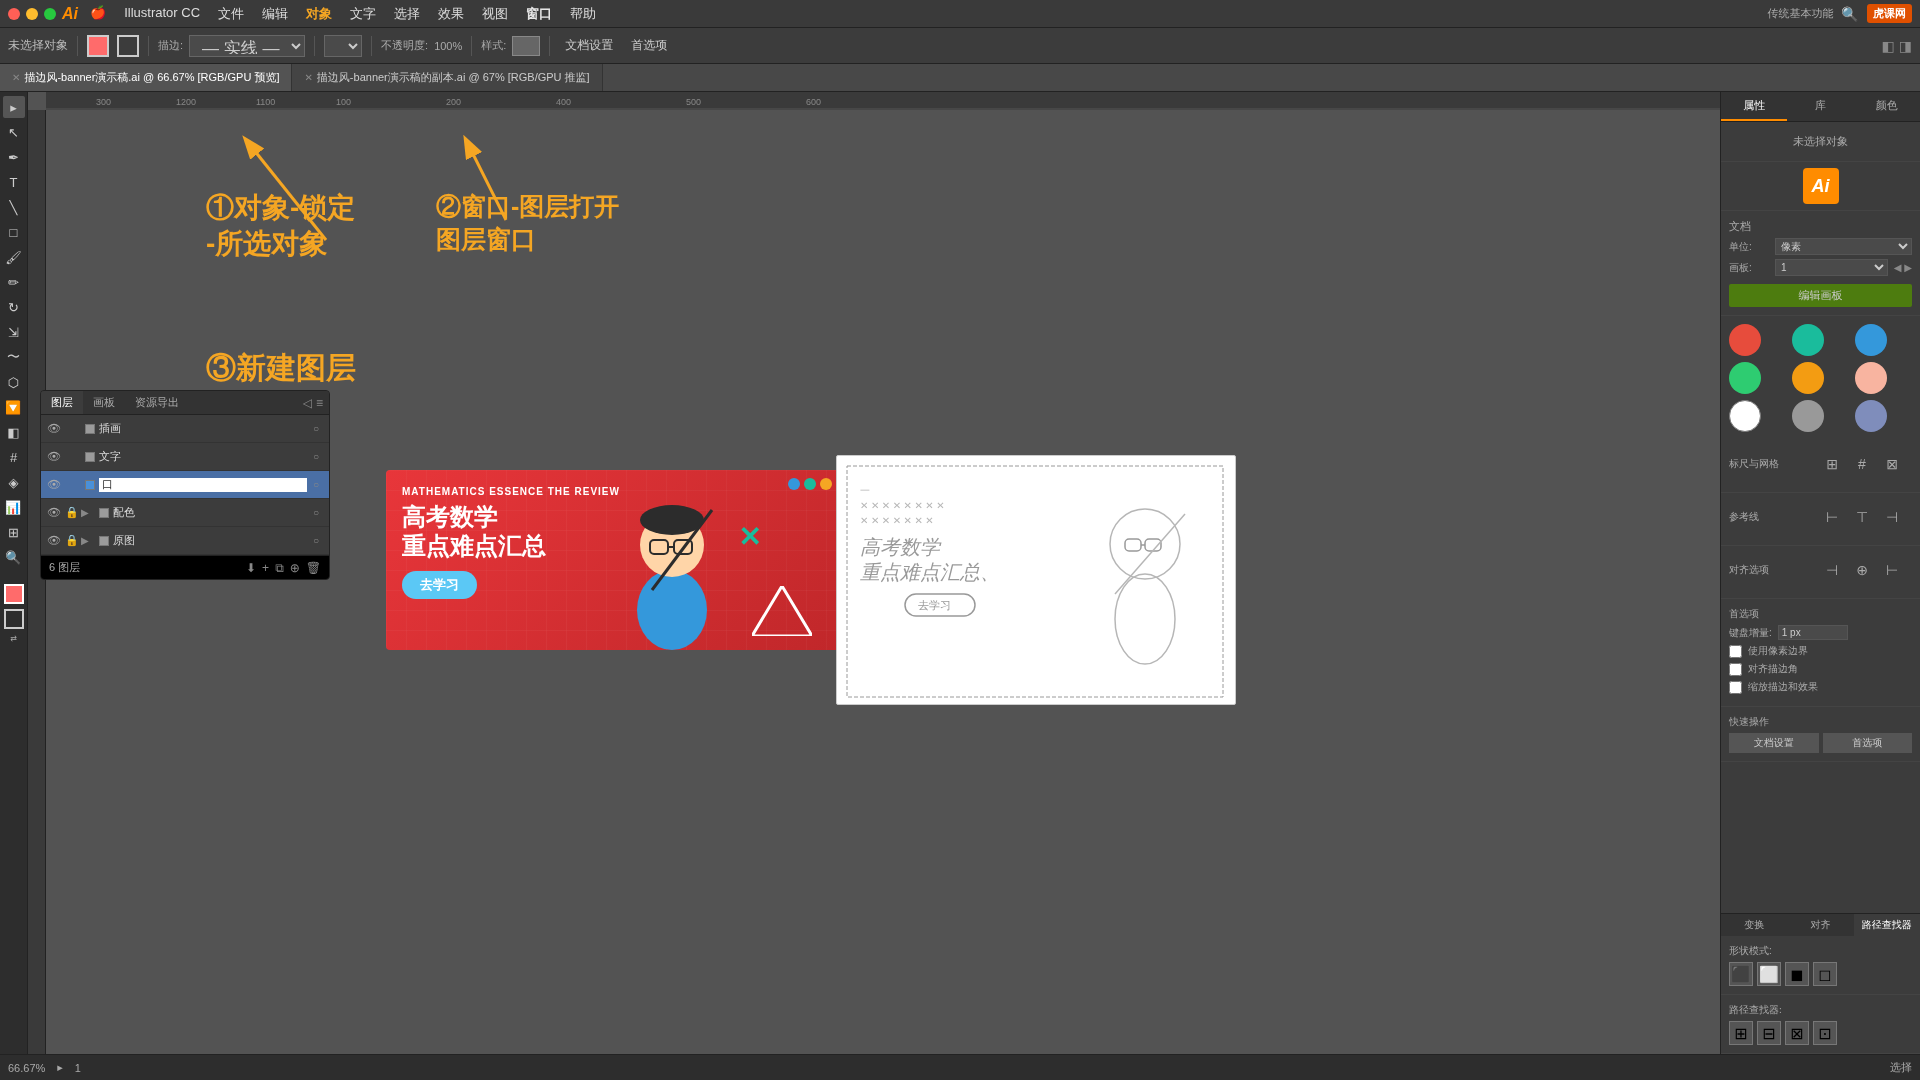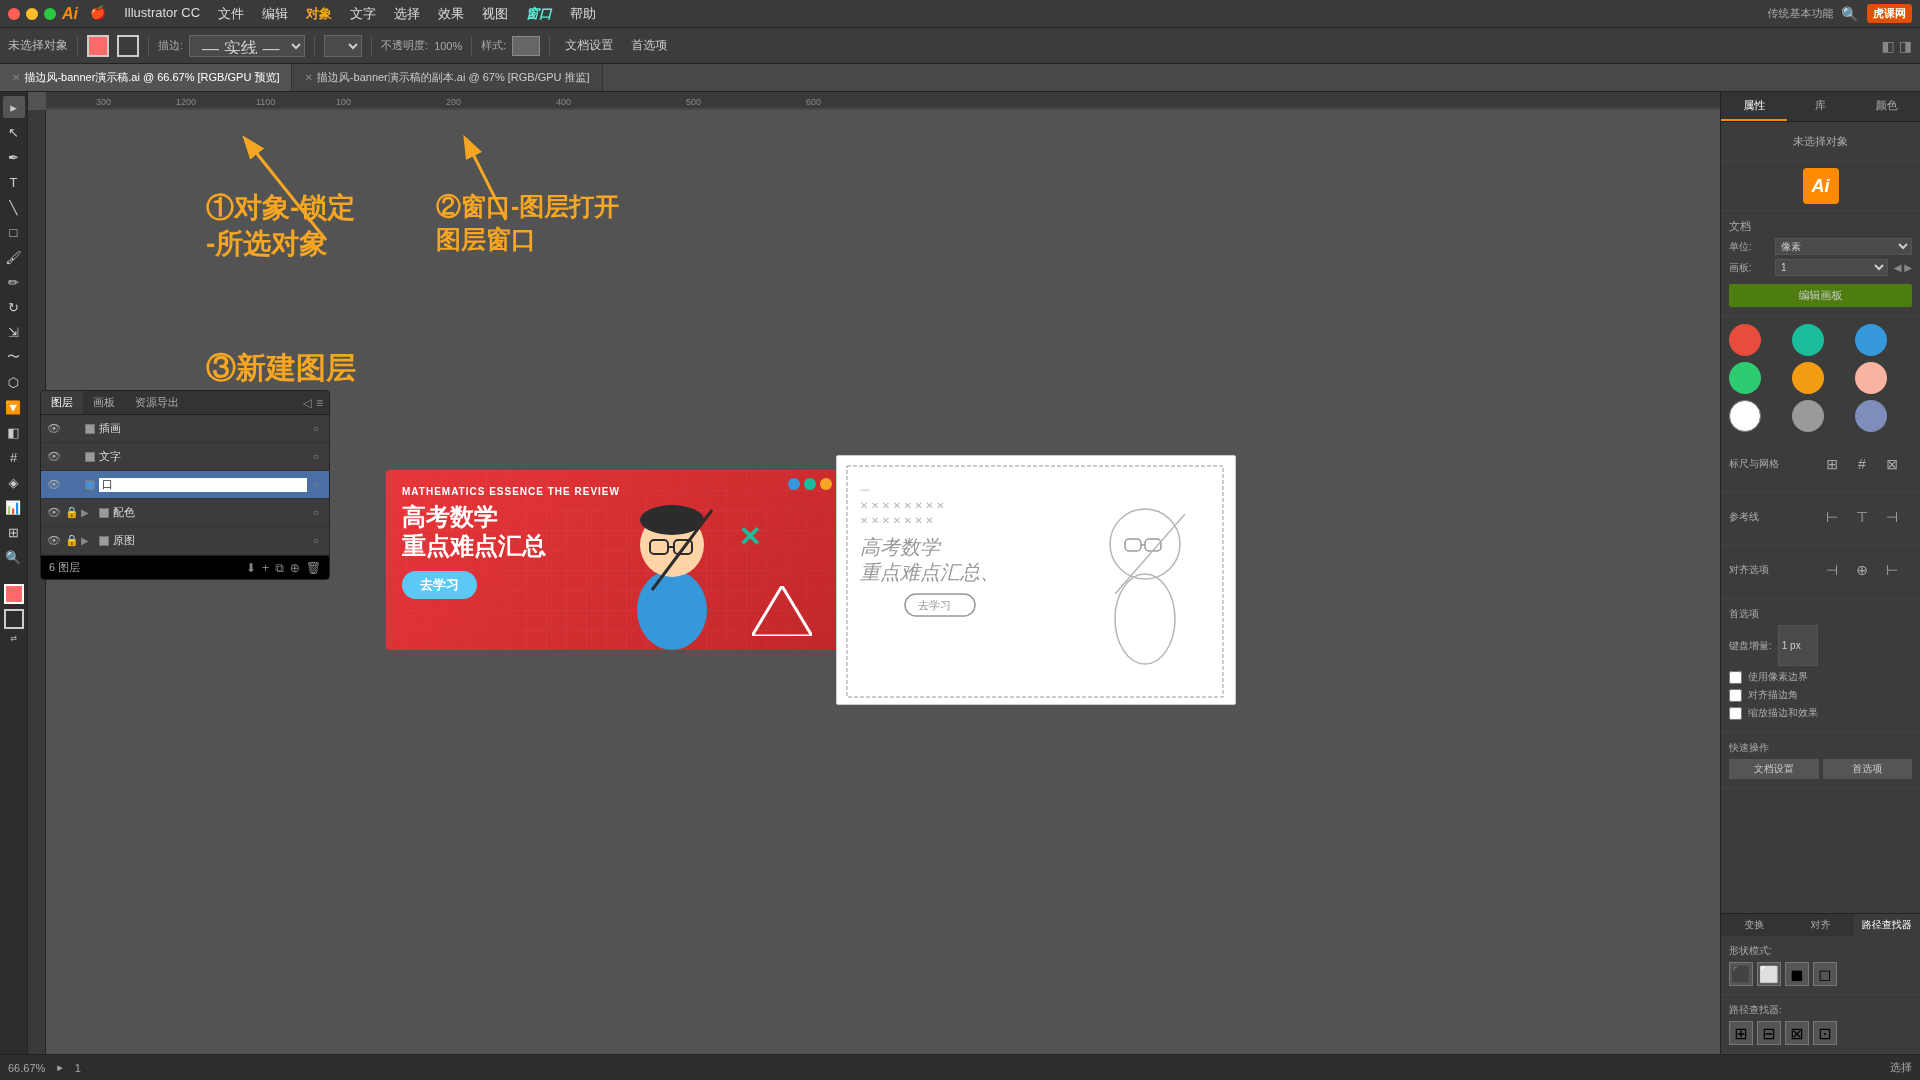--- a/index.html
+++ b/index.html
@@ -196,21 +196,21 @@
   <div class="menu-bar-items">
     <span class="menu-item">🍎</span>
     <span class="menu-item">Illustrator CC</span>
     <span class="menu-item">文件</span>
     <span class="menu-item">编辑</span>
     <span class="menu-item" style="color:#f5a623;font-weight:bold;">对象</span>
     <span class="menu-item">文字</span>
     <span class="menu-item">选择</span>
     <span class="menu-item">效果</span>
     <span class="menu-item">视图</span>
-    <span class="menu-item" style="color:#5eead4;font-weight:bold;font-style:italic;">窗口</span>
+    <span class="menu-item" style="color:#e5e5e5;font-weight:bold;">窗口</span>
     <span class="menu-item">帮助</span>
   </div>
   <div class="title-right">
     <span style="color:#aaa;font-size:11px;">传统基本功能</span>
     <span style="color:#888;font-size:14px;">🔍</span>
     <span class="tiger-logo">虎课网</span>
   </div>
 </div>
 
 <div class="toolbar">
@@ -486,21 +486,21 @@
           <span class="panel-icon">⊕</span>
           <span class="panel-icon">⊢</span>
         </div>
       </div>
     </div>
 
     <div class="panel-section">
       <div style="color:#aaa;font-size:10px;margin-bottom:4px;">首选项</div>
       <div class="panel-row">
         <span style="color:#aaa;font-size:10px;">键盘增量:</span>
-        <input style="width: 40px; background: rgb(74, 74, 74); border: 1px solid rgb(85, 85, 85); color: rgb(204, 204, 204); font-size: 10px; padding: 14px 3px;" value="1 px">
+        <input style="width: 70px; background: rgb(74, 74, 74); border: 1px solid rgb(85, 85, 85); color: rgb(204, 204, 204); font-size: 10px; padding: 1px 3px;" value="1 px">
       </div>
       <div class="panel-row">
         <input type="checkbox" style="">
         <span style="color:#aaa;font-size:10px;">使用像素边界</span>
       </div>
       <div class="panel-row">
         <input type="checkbox" style="">
         <span style="color:#aaa;font-size:10px;">对齐描边角</span>
       </div>
       <div class="panel-row">

